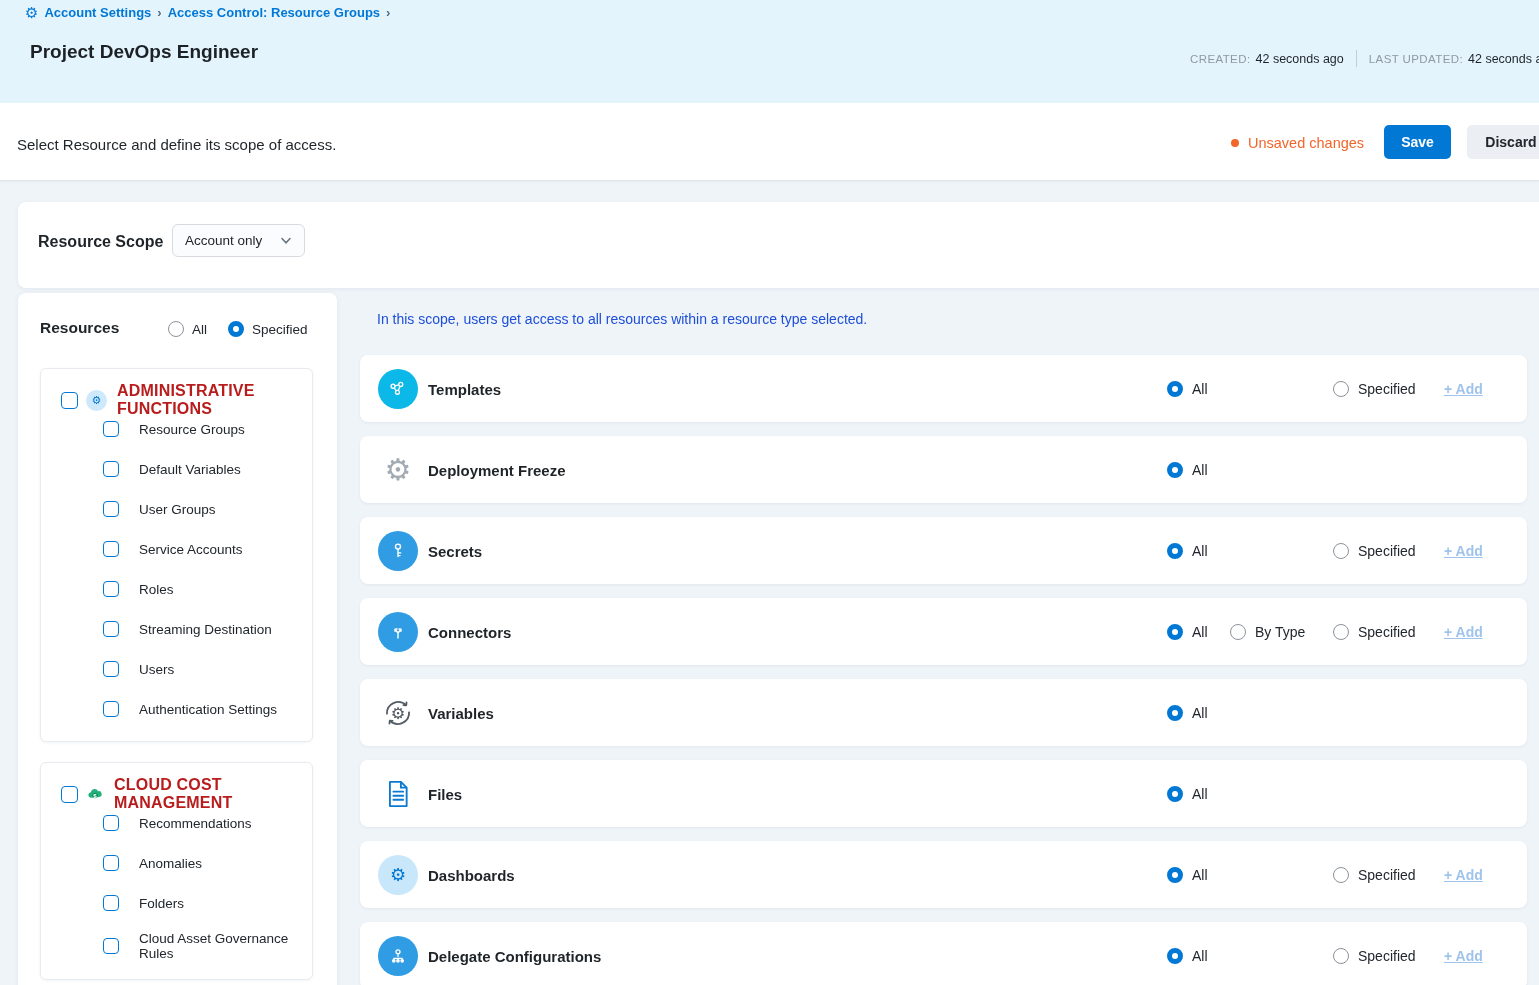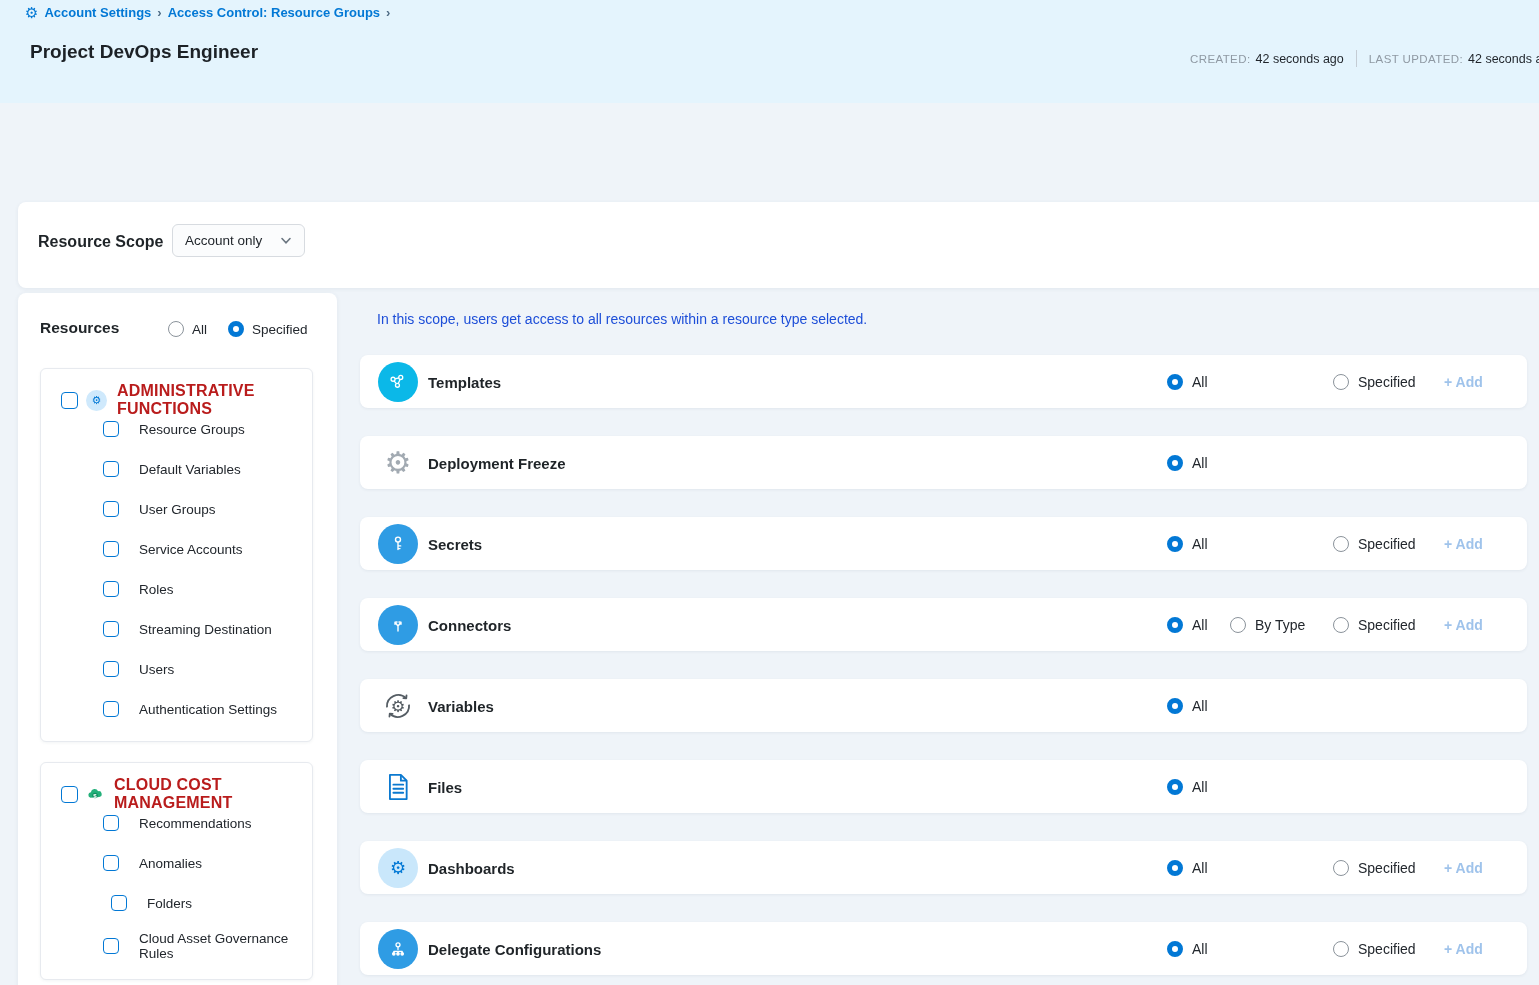--- a/index.html
+++ b/index.html
@@ -61,33 +61,33 @@
   .group-head { position:absolute; top:13px; left:20px; display:flex; align-items:center; gap:8px; }
   .group-title { font-size:16px; font-weight:700; color:#b91c1c; letter-spacing:.2px; margin-left:2px; }
   .group-icon { width:21px; height:21px; border-radius:50%; background:#cfe9fc; display:flex;
     align-items:center; justify-content:center; color:#0278d5; font-size:11px; flex:none; }
   .res-item { position:absolute; left:62px; display:flex; align-items:center; gap:20px;
     font-size:13.5px; color:#22272d; }
   .res-item .lbl2 { width:158px; line-height:15px; }
 
   
   .scope-note { position:absolute; top:311px; left:377px; font-size:14px; color:#1d4ed8; }
-  .rrow { position:absolute; left:360px; width:1167px; height:53px; background:#fff; border-radius:8px;
+  .rrow { position:absolute; left:360px; width:1167px; height:67px; background:#fff; border-radius:8px;
     box-shadow:0 1px 3px rgba(40,60,80,.07); }
   .rrow .icon-wrap { position:absolute; left:18px; top:50%; transform:translateY(-50%); width:40px; height:40px;
     display:flex; align-items:center; justify-content:center; }
   .circ { width:40px; height:40px; border-radius:50%; display:flex; align-items:center; justify-content:center; }
   .rrow .rlabel { position:absolute; left:68px; top:50%; transform:translateY(-50%); font-size:15px;
     font-weight:700; color:#1f2428; }
   .opt { position:absolute; top:50%; transform:translateY(-50%); display:flex; align-items:center; gap:9px;
     font-size:14px; color:#22272d; }
   .opt-all { left:807px; }
   .opt-bytype { left:870px; }
   .opt-specified { left:973px; }
-  .opt-add { left:1084px; font-weight:700; color:#9fc3eb; font-size:14px; cursor:pointer; }
+  .opt-add { left:1084px; font-weight:700; color:#9fc3eb; font-size:14px; cursor:pointer;text-decoration:underline; }
 
   .gear-glyph { line-height:1; }
 </style>
 </head>
 <body>
 
 <div class="screen">
 
   <div class="header">
     <div class="breadcrumb">
@@ -100,20 +100,29 @@
     <div class="page-title">Project DevOps Engineer</div>
     <div class="meta">
       <span class="meta-label">CREATED:</span>
       <span class="meta-value">42 seconds ago</span>
       <span class="meta-div"></span>
       <span class="meta-label">LAST UPDATED:</span>
       <span class="meta-value">42 seconds ago</span>
     </div>
   </div>
 
+  <div class="toolbar">
+    <div class="toolbar-desc">Select Resource and define its scope of access.</div>
+    <div class="unsaved">
+      <span class="unsaved-dot"></span>
+      <span>Unsaved changes</span>
+    </div>
+    <button class="btn btn-save">Save</button>
+    <button class="btn btn-discard">Discard</button>
+  </div>
 
   <div class="scope-card">
     <div class="scope-label">Resource Scope</div>
     <div class="scope-select">
       <span>Account only</span>
       <svg width="12" height="8" viewBox="0 0 12 8">
         <path d="M2 1.5 L6 5.8 L10 1.5" stroke="#6b7681" stroke-width="1.6" fill="none" stroke-linecap="round"></path>
       </svg>
     </div>
   </div>
@@ -179,21 +188,21 @@
         <span class="group-title">CLOUD COST MANAGEMENT</span>
       </div>
       <div class="res-item" style="top:52px;">
           <span class="chk"></span>
           <span>Recommendations</span>
         </div>
       <div class="res-item" style="top:92px;">
           <span class="chk"></span>
           <span>Anomalies</span>
         </div>
-      <div class="res-item" style="top:132px;margin-left:8px;">
+      <div class="res-item" style="top:132px;">
           <span class="chk"></span>
           <span>Folders</span>
         </div>
       <div class="res-item" style="top:168px;">
           <span class="chk"></span>
           <span class="lbl2">Cloud Asset Governance Rules</span>
         </div>
     </div>
   </div>
 

